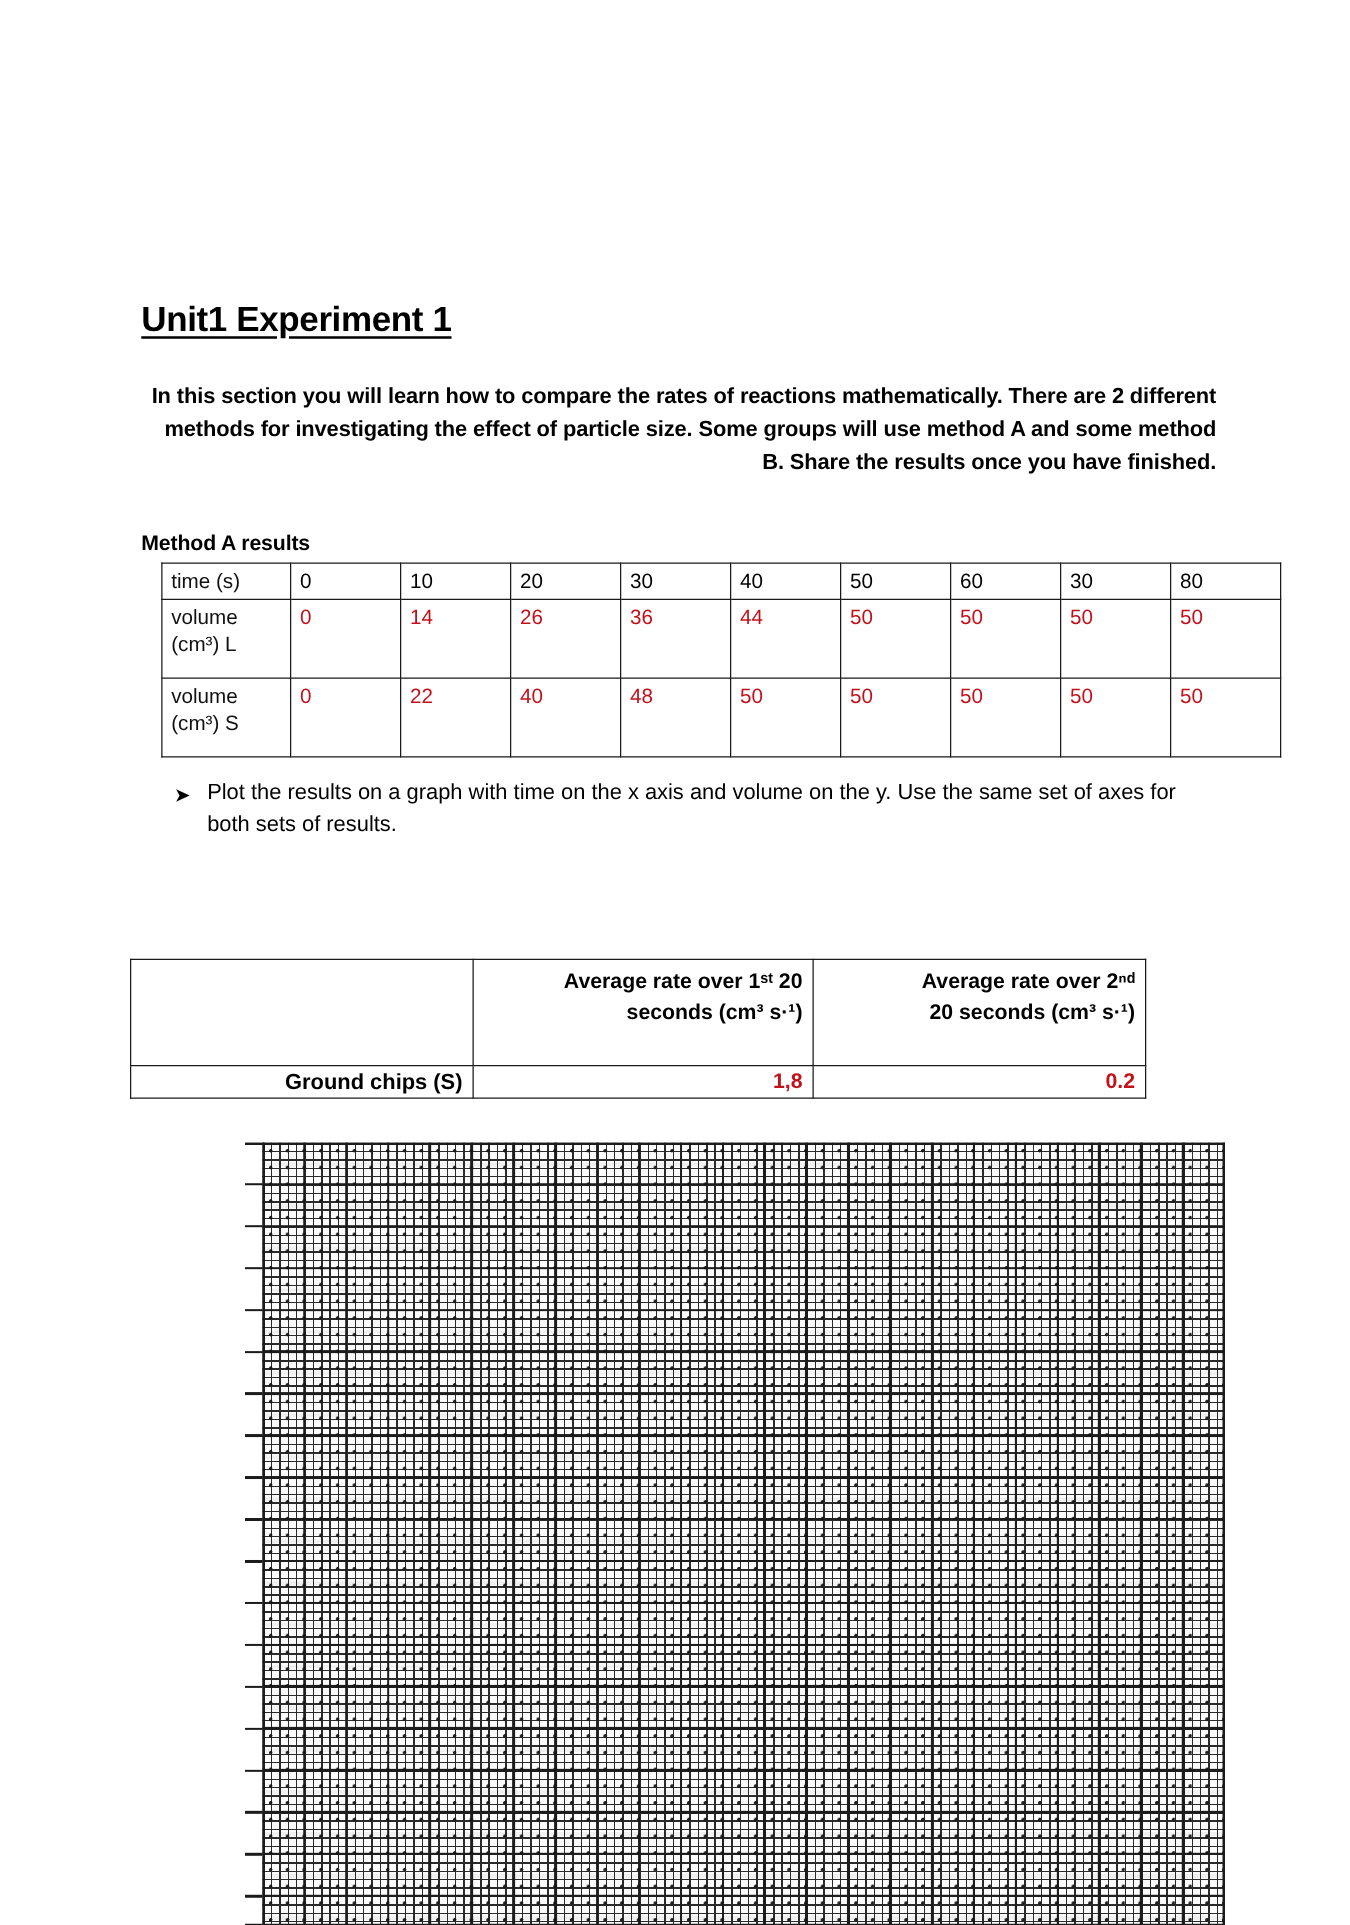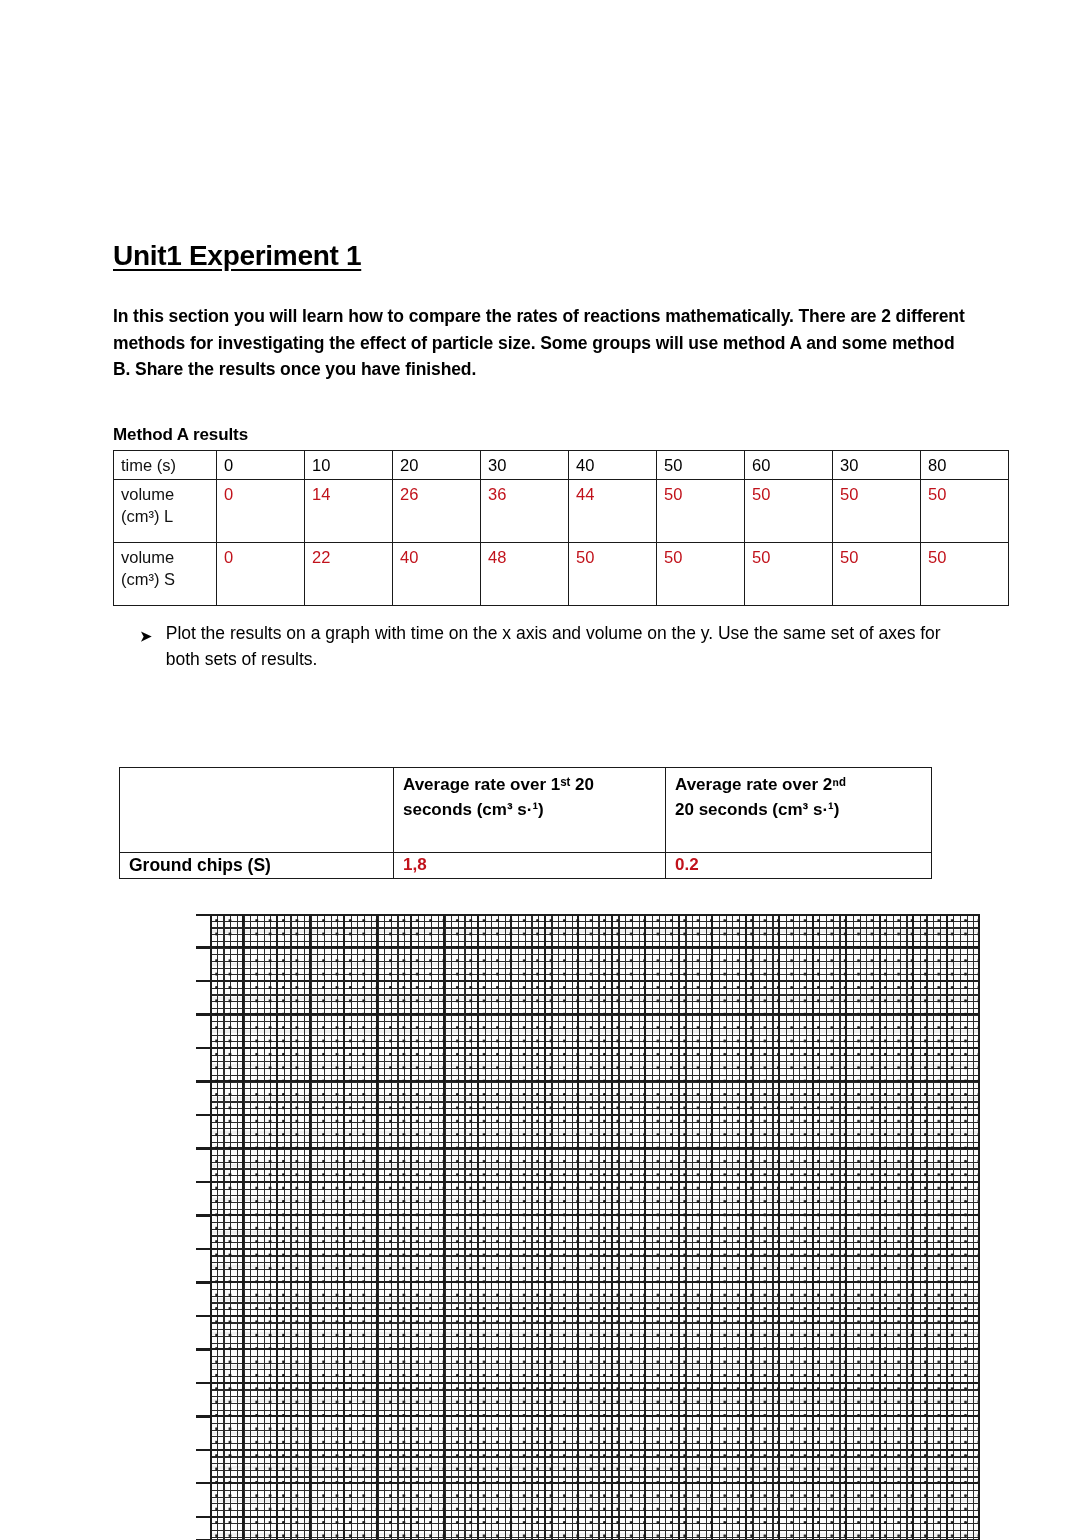--- a/index.html
+++ b/index.html
@@ -41,36 +41,37 @@
   
   .intro {
     position: absolute;
     left: 113px;
     top: 303px;
     width: 860px;
     font-size: 17.5px;
     font-weight: bold;
     line-height: 26.5px;
     letter-spacing: -0.1px;
+    text-align: right;
   }
 
   
   .section-label {
     position: absolute;
     left: 113px;
     top: 425px;
     font-size: 17px;
     font-weight: bold;
     letter-spacing: -0.1px;
   }
 
   
   .results-table {
     position: absolute;
-    left: 113px;
+    left: 129px;
     top: 450px;
     width: 807px;
     border-collapse: collapse;
     table-layout: fixed;
   }
   .results-table td {
     border: 1.3px solid #1a1a1a;
     padding: 3px 6px 3px 7px;
     font-size: 16.5px;
     vertical-align: top;
@@ -143,25 +144,26 @@
     vertical-align: baseline;
   }
   .formula .units {
     font-weight: bold;
     font-size: 18px;
   }
 
   
   .rates-table {
     position: absolute;
-    left: 119px;
+    left: 104px;
     top: 767px;
     width: 812px;
     border-collapse: collapse;
     table-layout: fixed;
+    text-align: right;
   }
   .rates-table col.c1 { width: 274px; }
   .rates-table col.c2 { width: 272px; }
   .rates-table col.c3 { width: 266px; }
   .rates-table td {
     border: 1.3px solid #1a1a1a;
     padding: 4px 8px 4px 9px;
     font-size: 17px;
     vertical-align: top;
   }

